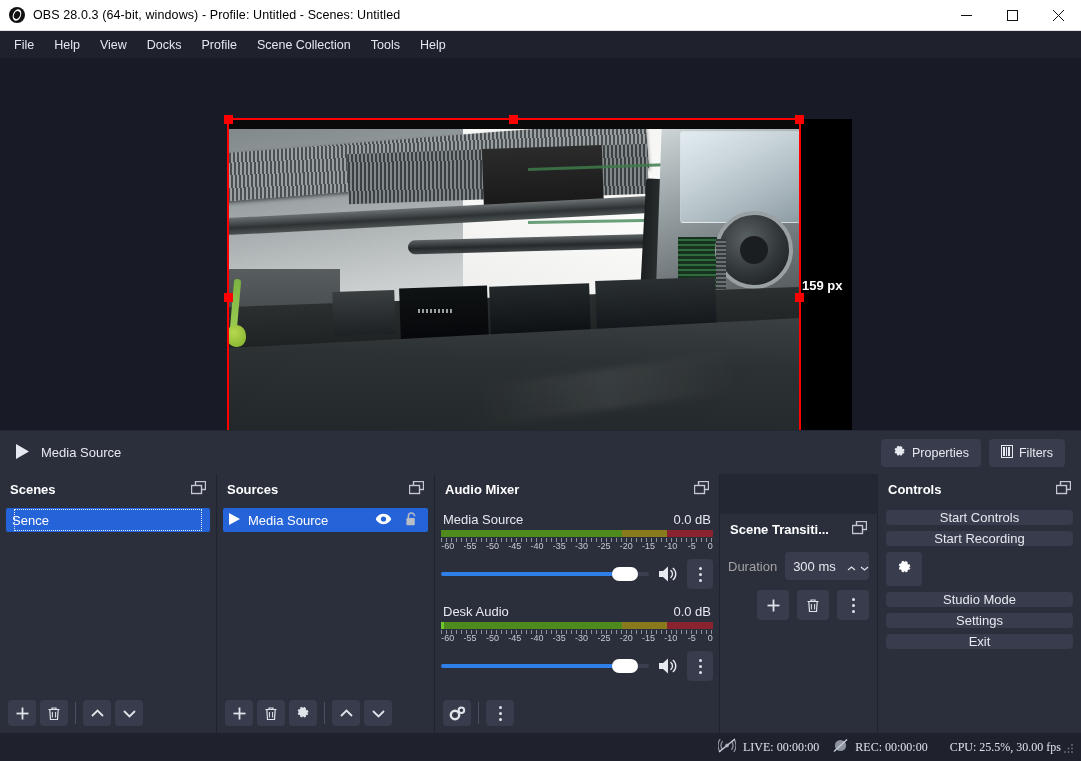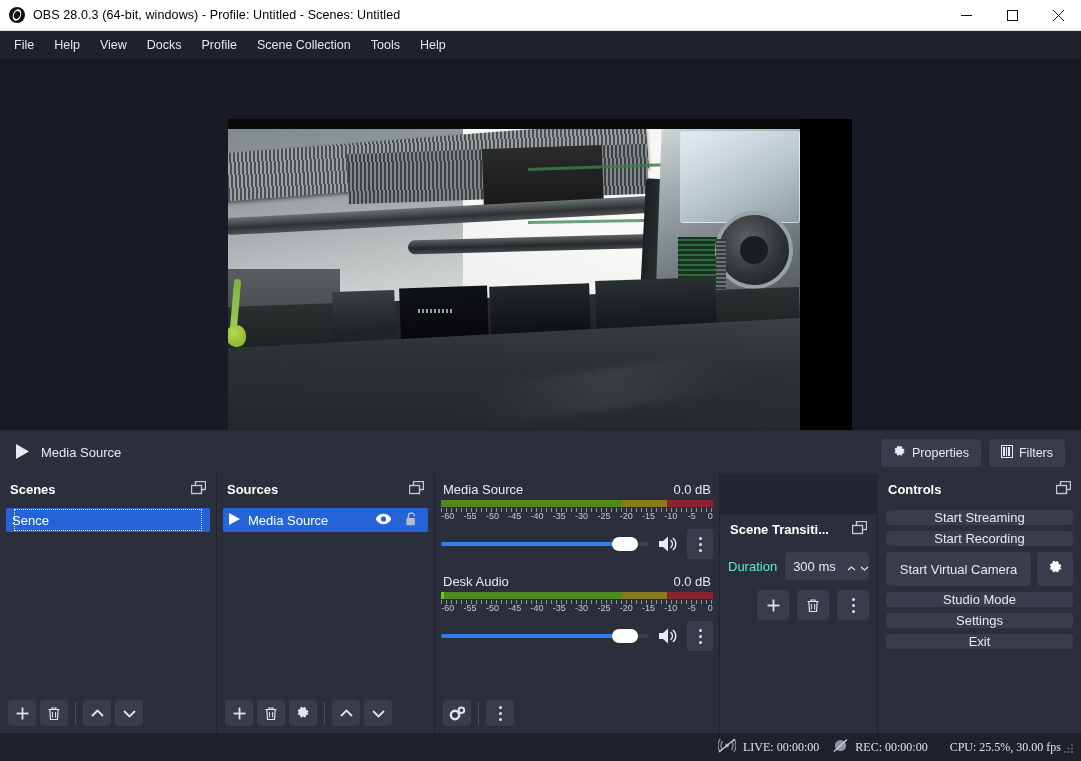--- a/index.html
+++ b/index.html
@@ -284,21 +284,21 @@
   .combo {
     display:flex; height:28px; background:#383c4c; border-radius:4px; align-items:center;
     font-size:13px; color:#e6e9ef; overflow:hidden;
   }
   .combo .txt { padding:0 10px; flex:1; }
   .combo .arrows {
     width:24px; height:100%; background:#3f4455; display:flex; flex-direction:column;
     align-items:center; justify-content:center; gap:2px; flex:none;
   }
   .durrow { display:flex; align-items:center; gap:8px; }
-  .durlabel { font-size:13px; color:#5eead4; }
+  .durlabel { font-size:13px; color:#a3a3a3; }
   .spin {
     flex:1; display:flex; height:28px; background:#383c4c; border-radius:4px; align-items:center;
     font-size:13px; color:#e6e9ef; overflow:hidden;
   }
   .spin .txt { padding:0 8px; flex:1; }
   .transbtns { display:flex; gap:8px; justify-content:flex-end; padding-top:2px; }
   .tbig {
     width:32px; height:30px; background:#383c4c; border-radius:4px; border:none; cursor:pointer;
     display:flex; align-items:center; justify-content:center; color:#dfe3ea; padding:0;
   }
@@ -389,20 +389,29 @@
         <div class="v-box3"></div>
         <div class="v-box4"></div>
         <div class="v-tinytext"></div>
         <div class="v-bed"></div>
         <div class="v-bedshine"></div>
         <div class="v-filament"></div>
         <div class="v-blob"></div>
         <div class="v-blackbar"></div>
       </div>
     </div>
+    <div class="selbox">
+      <div class="handle h-tl"></div>
+      <div class="handle h-tc"></div>
+      <div class="handle h-tr"></div>
+      <div class="handle h-ml"></div>
+      <div class="handle h-mr"></div>
+
+      <div class="sizelabel">159 px</div>
+    </div>
   </div>
 
   <div class="srcbar">
     <span class="playicon">
       <svg width="13" height="15" viewBox="0 0 13 15">
           <polygon points="0,0 13,7.5 0,15" fill="#e6e9ef"></polygon>
         </svg>
     </span>
     <span class="srcname">Media Source</span>
     <button class="btn">
@@ -540,20 +549,29 @@
         </button>
         <button class="tbtn">
           <svg width="15" height="13" viewBox="0 0 15 13">
               <polyline points="2,4 7.5,9.5 13,4" fill="none" stroke="#dfe3ea" stroke-width="1.8"></polyline>
             </svg>
         </button>
       </div>
     </div>
 
     <div class="dock dock-mixer">
+      <div class="dock-title">
+        <span>Audio Mixer</span>
+        <span class="float">
+          <svg width="15" height="14" viewBox="0 0 15 14">
+              <rect x="4.5" y="0.5" width="10" height="8" fill="none" stroke="#dfe3ea" stroke-width="1.4"></rect>
+              <rect x="0.5" y="4.5" width="10" height="8" fill="#2b2e3b" stroke="#dfe3ea" stroke-width="1.4"></rect>
+            </svg>
+        </span>
+      </div>
       <div class="dock-body">
         <div class="mixbody">
 
           <div class="chan">
             <div class="chan-head">
               <span>Media Source</span>
               <span class="chan-db">0.0 dB</span>
             </div>
             <div class="meter">
               <div class="mg" style="width:66.5%"></div>
@@ -720,24 +738,23 @@
         <span>Controls</span>
         <span class="float">
           <svg width="15" height="14" viewBox="0 0 15 14">
               <rect x="4.5" y="0.5" width="10" height="8" fill="none" stroke="#dfe3ea" stroke-width="1.4"></rect>
               <rect x="0.5" y="4.5" width="10" height="8" fill="#2b2e3b" stroke="#dfe3ea" stroke-width="1.4"></rect>
             </svg>
         </span>
       </div>
       <div class="dock-body">
         <div class="ctlbody">
-          <button class="cbtn">Start Streaming</button>
+          <button class="cbtn">Start Controls</button>
           <button class="cbtn">Start Recording</button>
           <div class="ctlrow">
-            <button class="cbtn">Start Virtual Camera</button>
             <button class="cbtn cgear">
               <span>
                 <svg width="15" height="15" viewBox="0 0 16 16">
                     <path fill="#ffffff" d="M8 5.2A2.8 2.8 0 1 0 8 10.8 2.8 2.8 0 0 0 8 5.2zm0 4.3a1.5 1.5 0 1 1 0-3 1.5 1.5 0 0 1 0 3z"></path>
                     <path fill="#ffffff" d="M14.3 9.2l-1.1-.5a5.4 5.4 0 0 0 0-1.4l1.1-.5-.9-2.2-1.2.3a5.3 5.3 0 0 0-1-1l.3-1.2L9.3.8l-.5 1.1a5.4 5.4 0 0 0-1.4 0L6.9.8 4.7 1.7 5 2.9a5.3 5.3 0 0 0-1 1l-1.2-.3-.9 2.2 1.1.5a5.4 5.4 0 0 0 0 1.4l-1.1.5.9 2.2 1.2-.3a5.3 5.3 0 0 0 1 1l-.3 1.2 2.2.9.5-1.1a5.4 5.4 0 0 0 1.4 0l.5 1.1 2.2-.9-.3-1.2a5.3 5.3 0 0 0 1-1l1.2.3.9-2.2z"></path>
                   </svg>
               </span>
             </button>
           </div>
           <button class="cbtn">Studio Mode</button>

